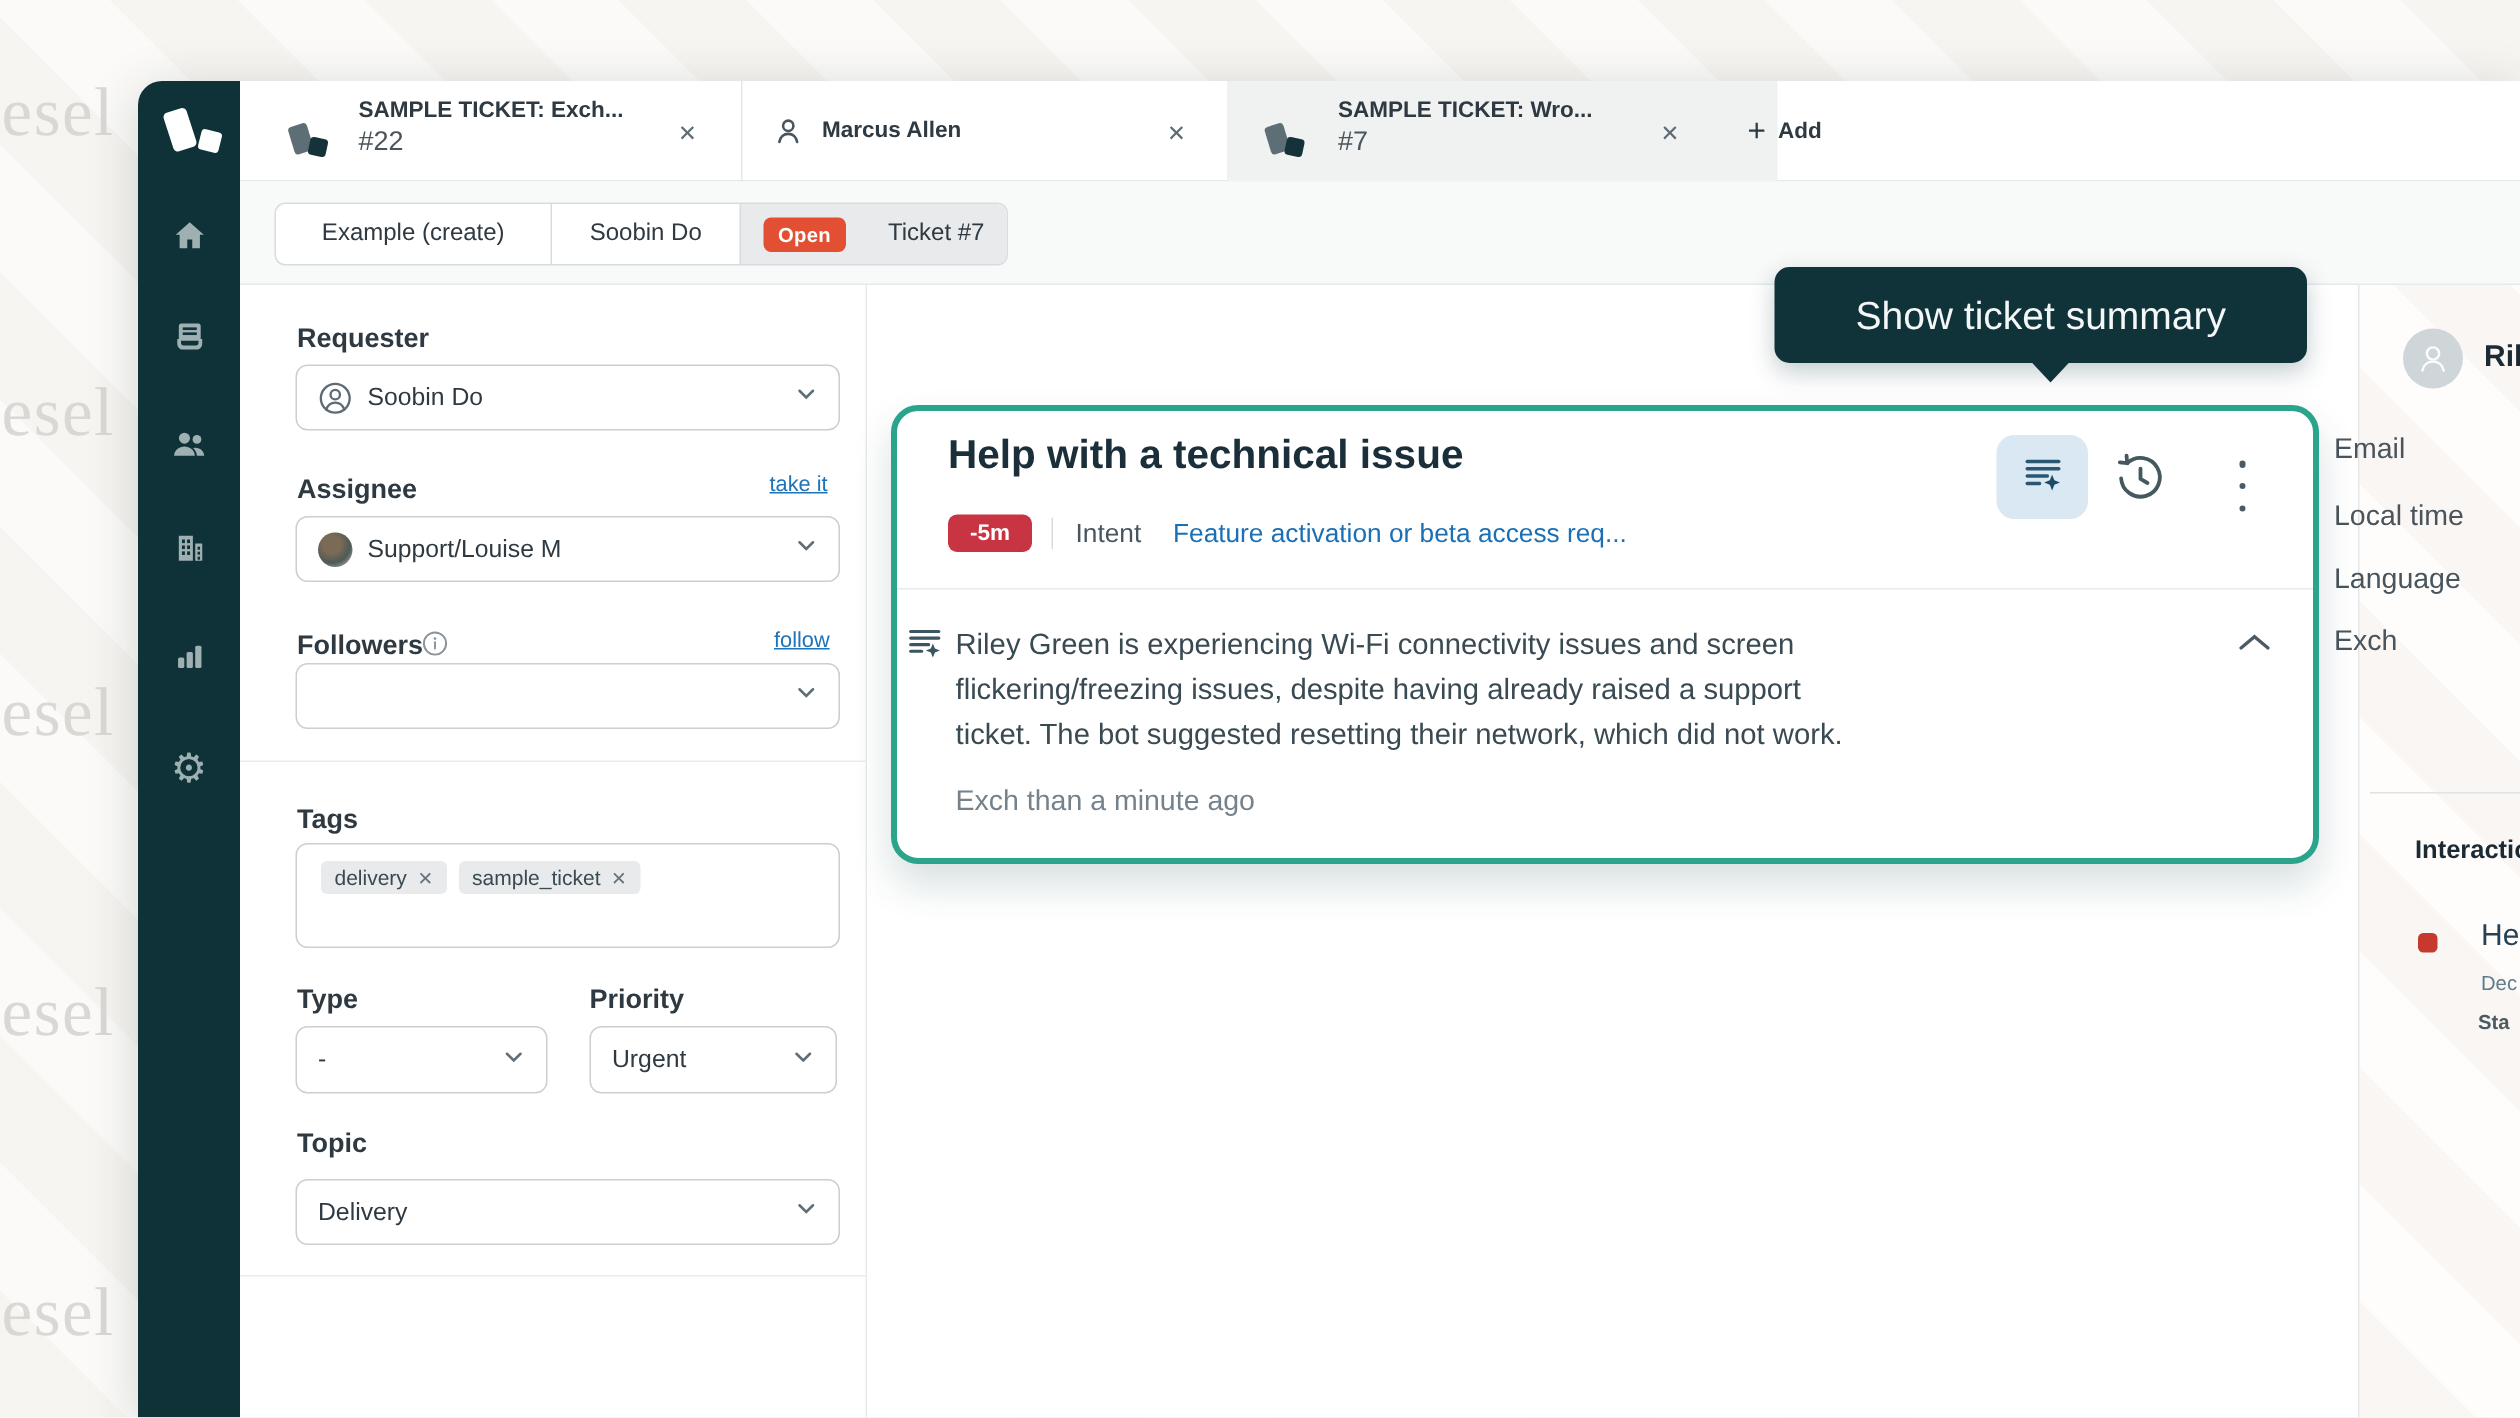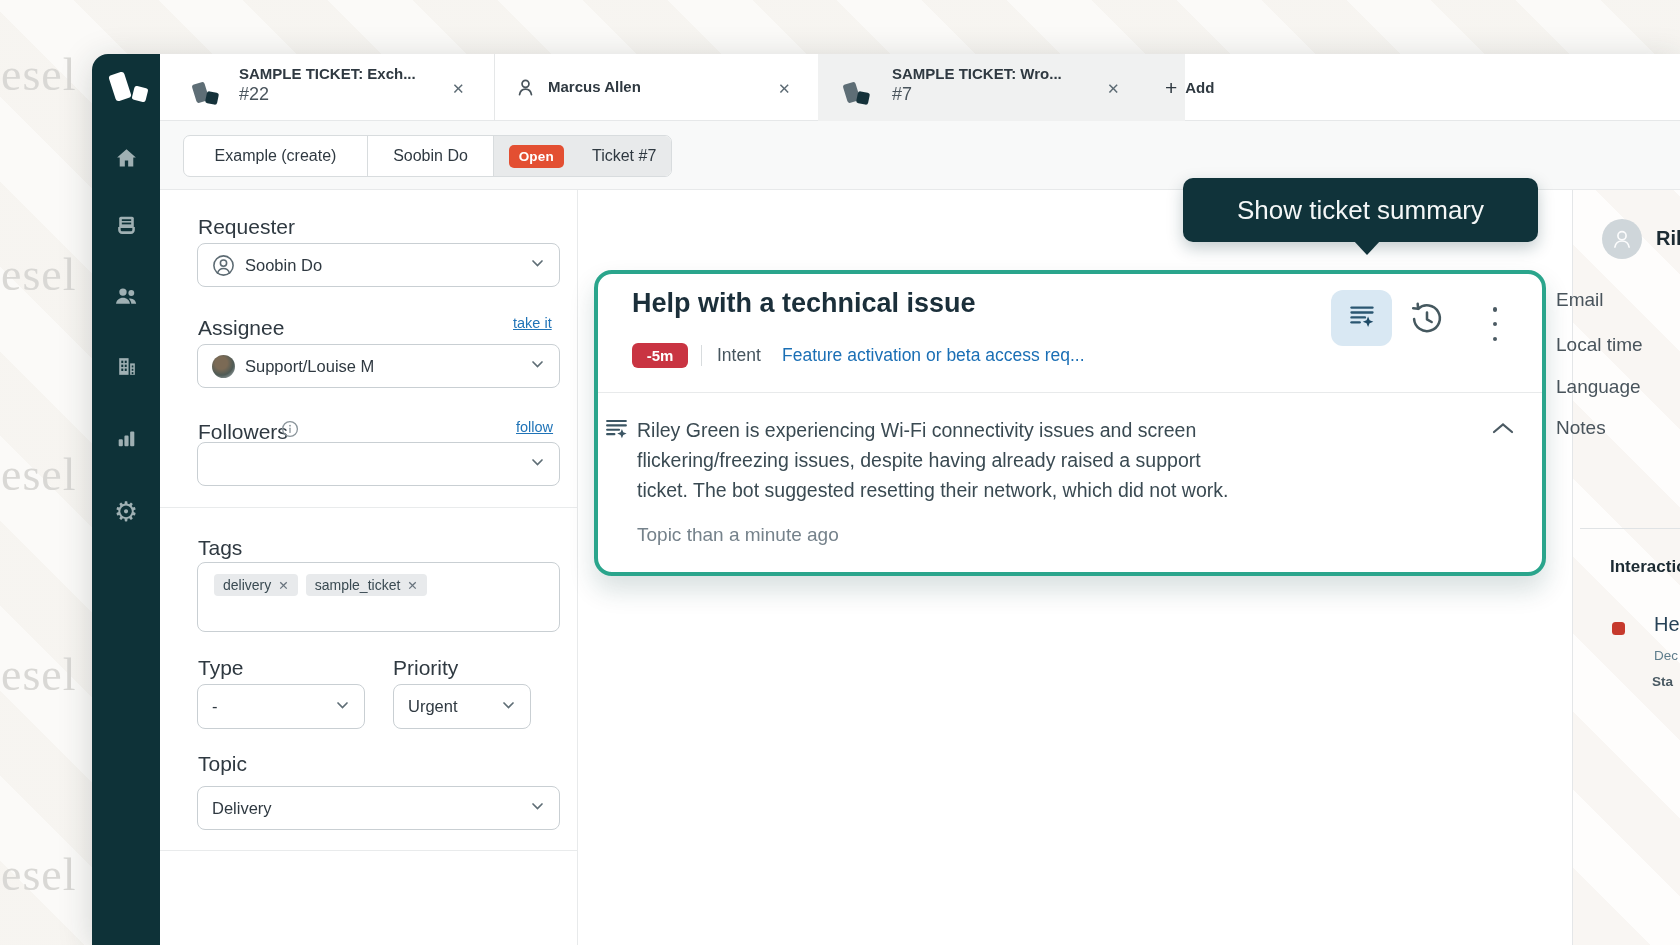--- a/index.html
+++ b/index.html
@@ -35,21 +35,21 @@
   
   .bcrow{position:absolute;left:160px;top:121px;width:1520px;height:69px;background:#f8f9f9;border-bottom:1px solid #e7e9ea}
   .bc{position:absolute;left:183px;top:135px;height:42px;display:flex;border:1px solid #d8dcde;border-radius:7px;overflow:hidden;background:#fff}
   .seg{display:flex;align-items:center;justify-content:center;font-size:16px;color:#2f3941;border-right:1px solid #d8dcde}
   .seg:last-child{border-right:none}
   .seg-active{background:#e8eaeb}
   .openbadge{background:#e34f32;color:#fff;font-size:13.5px;font-weight:700;border-radius:5px;
              padding:4px 10px;margin-right:28px;letter-spacing:.2px}
   
   .lpanel{position:absolute;left:160px;top:190px;width:418px;height:755px;background:#fff;border-right:1px solid #e8eaeb}
-  .flabel{position:absolute;font-size:21px;font-weight:400;color:#2f3941}
+  .flabel{position:absolute;font-size:18px;font-weight:700;color:#2f3941}
   .flink{position:absolute;font-size:14.5px;color:#1f73b7;text-decoration:underline;cursor:pointer}
   .select{position:absolute;left:197px;width:363px;height:44px;border:1px solid #c9cfd3;border-radius:8px;background:#fff;
           display:flex;align-items:center;padding:0 14px;font-size:16.5px;color:#2f3941}
   .select .chev{position:absolute;right:13px;top:50%;transform:translateY(-50%)}
   .divline{position:absolute;height:1px;background:#e9ebec}
   .tagsbox{position:absolute;left:197px;top:562px;width:363px;height:70px;border:1px solid #c9cfd3;border-radius:8px;background:#fff;
            padding:11px 0 0 16px;display:flex;gap:8px;align-items:flex-start}
   .chip{background:#e8eaec;border-radius:4px;padding:3px 9px;font-size:14px;color:#3a4a52;font-weight:500;display:flex;align-items:center;gap:7px}
   .chipx{font-size:12.5px;color:#68737d;cursor:pointer}
   .avatar-sm{width:23px;height:23px;border-radius:50%;margin-right:10px;flex:0 0 auto;
@@ -294,21 +294,21 @@
   <div class="flabel" style="left:198px;top:656px">Type</div>
   <div class="flabel" style="left:393px;top:656px">Priority</div>
   <div class="select" style="top:684px;left:197px;width:168px;height:45px">
     <span>-</span>
     <span class="chev">
       <svg width="17" height="17" viewBox="0 0 17 17" fill="none" stroke="#5f6e76" stroke-width="1.7" stroke-linecap="round">
           <polyline points="4,6.5 8.5,11 13,6.5"></polyline>
         </svg>
     </span>
   </div>
-  <div class="select" style="top:684px;left:393px;width:138px;height:45px">
+  <div class="select" style="top:684px;left:393px;width:165px;height:45px">
     <span>Urgent</span>
     <span class="chev">
       <svg width="17" height="17" viewBox="0 0 17 17" fill="none" stroke="#5f6e76" stroke-width="1.7" stroke-linecap="round">
           <polyline points="4,6.5 8.5,11 13,6.5"></polyline>
         </svg>
     </span>
   </div>
 
   <div class="flabel" style="left:198px;top:752px">Topic</div>
   <div class="select" style="top:786px">
@@ -376,34 +376,34 @@
     </svg>
   </span>
   <div class="sumline" style="top:445px">flickering/freezing issues, despite having already raised a support</div>
   <div class="sumline" style="top:415px">Riley Green is experiencing Wi-Fi connectivity issues and screen</div>
   <div class="sumline" style="top:475px">ticket. The bot suggested resetting their network, which did not work.</div>
   <span class="chevup">
     <svg width="26" height="16" viewBox="0 0 26 16" fill="none" stroke="#4b5a63" stroke-width="2.2" stroke-linecap="round">
         <polyline points="4,12 13,4.5 22,12"></polyline>
       </svg>
   </span>
-  <div class="timeago">Topic than a minute ago</div>
+  <div class="timeago">Exch than a minute ago</div>
 
   <div class="rpanel"></div>
   <div class="ravatar">
     <svg width="38" height="38" viewBox="0 0 40 40" fill="none" stroke="#ffffff" stroke-width="1.7" opacity="0.95">
       <circle cx="20" cy="16.5" r="4.3"></circle>
       <path d="M12.5 28.5c.8-4.1 3.8-6.4 7.5-6.4s6.7 2.3 7.5 6.4" stroke-linecap="round"></path>
     </svg>
   </div>
   <div class="rname">Riley Green</div>
   <div class="rfield" style="top:289px">Email</div>
   <div class="rfield" style="top:334px">Local time</div>
   <div class="rfield" style="top:376px">Language</div>
-  <div class="rfield" style="top:417px">Notes</div>
+  <div class="rfield" style="top:417px">Exch</div>
   <div class="rdiv"></div>
   <div class="rhead">Interactions</div>
   <div class="rbullet"></div>
   <div class="ritem">Help with a technical issue</div>
   <div class="rdate">Dec</div>
   <div class="rstatus">Sta</div>
 
 </div>
 
 </body></html>

